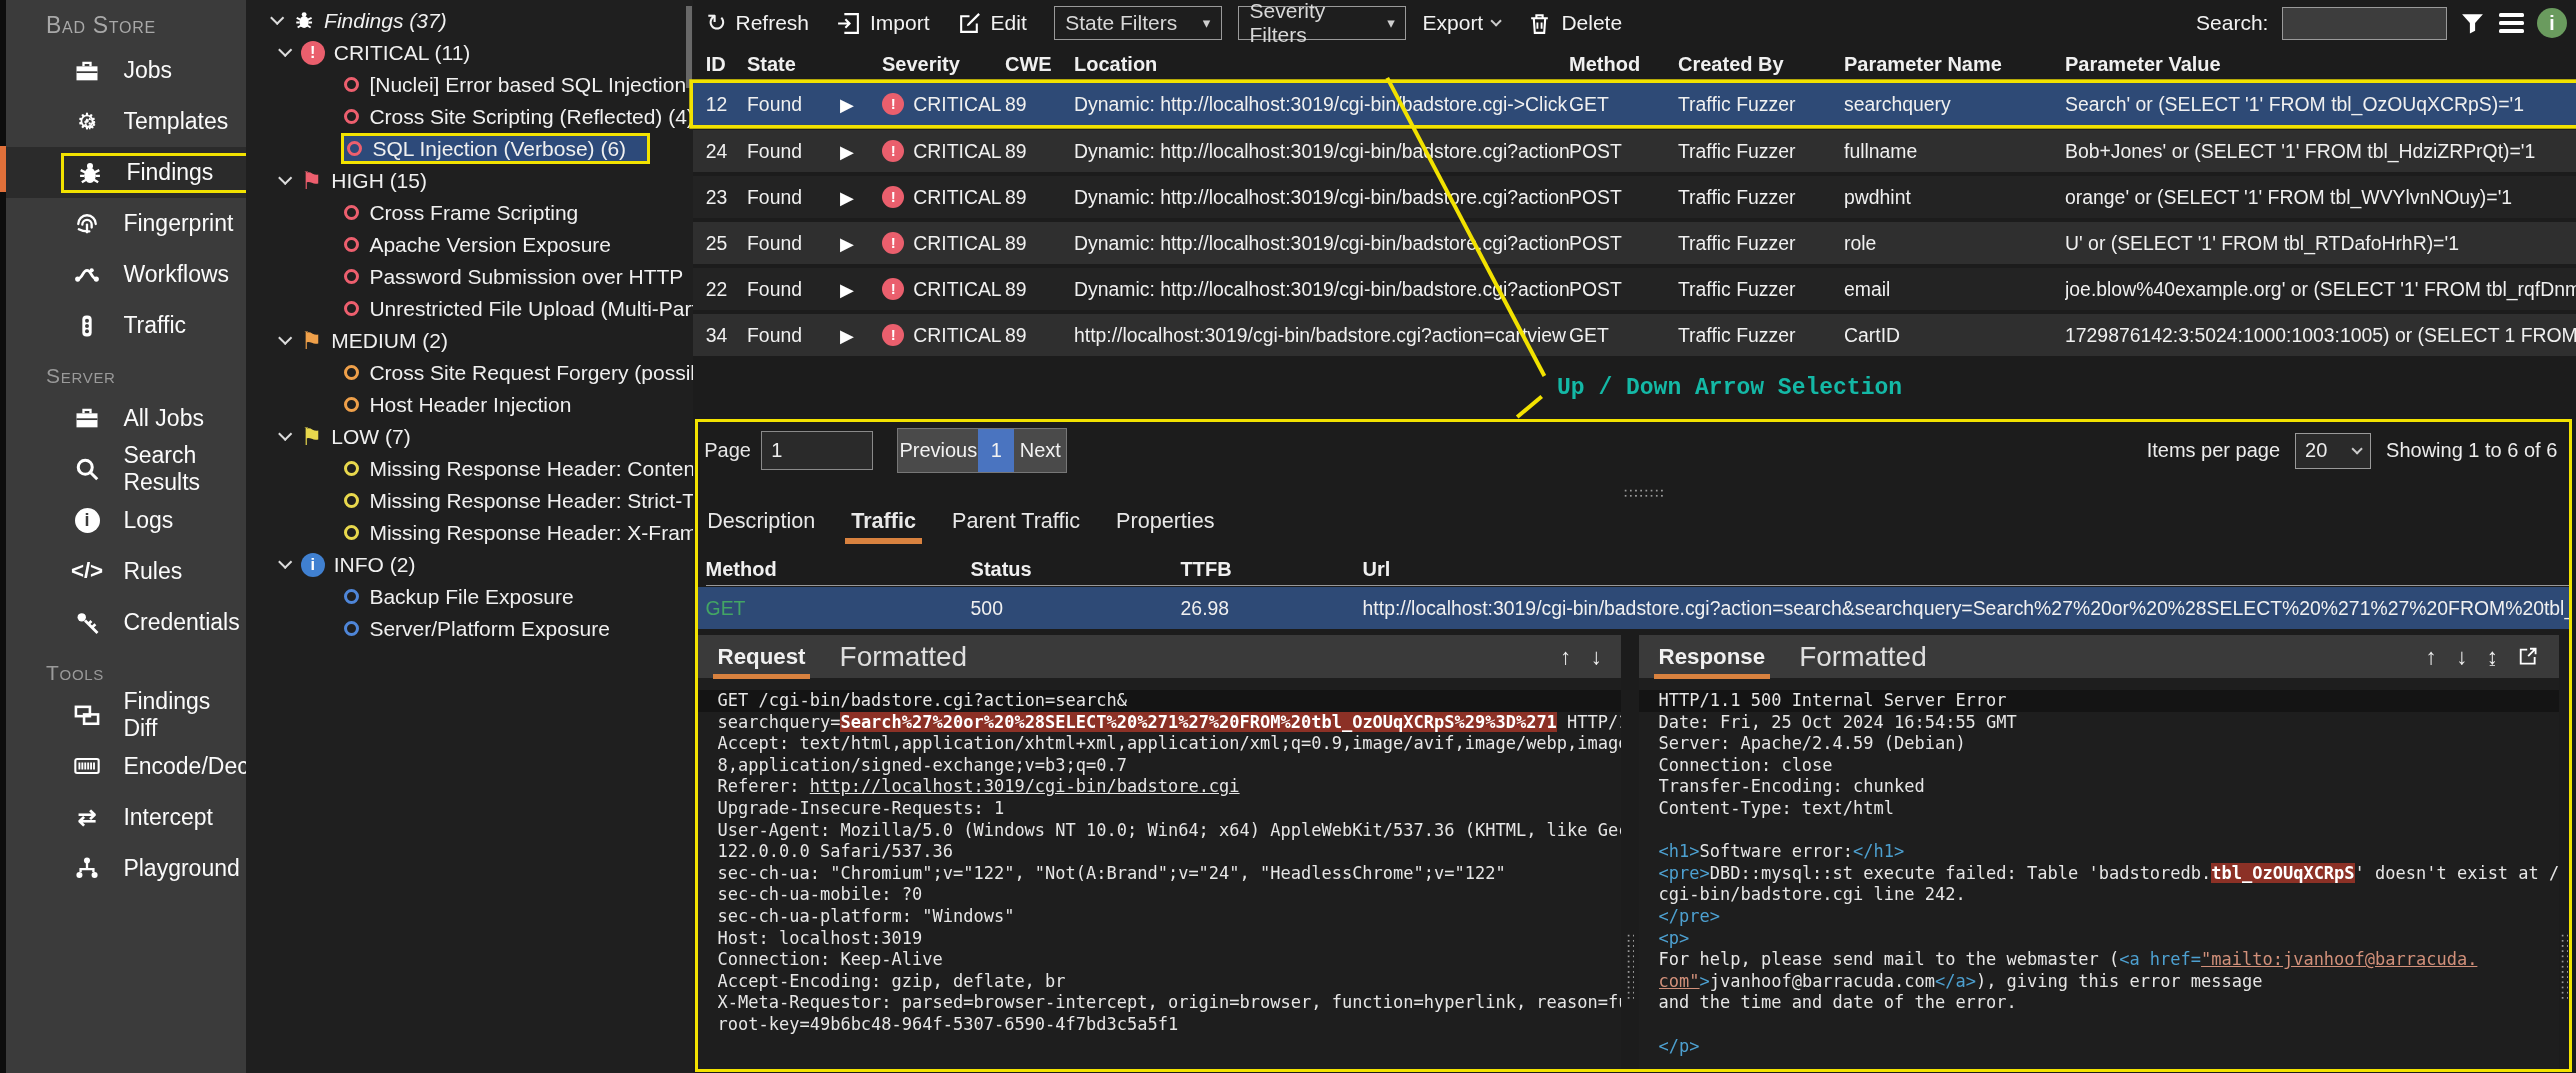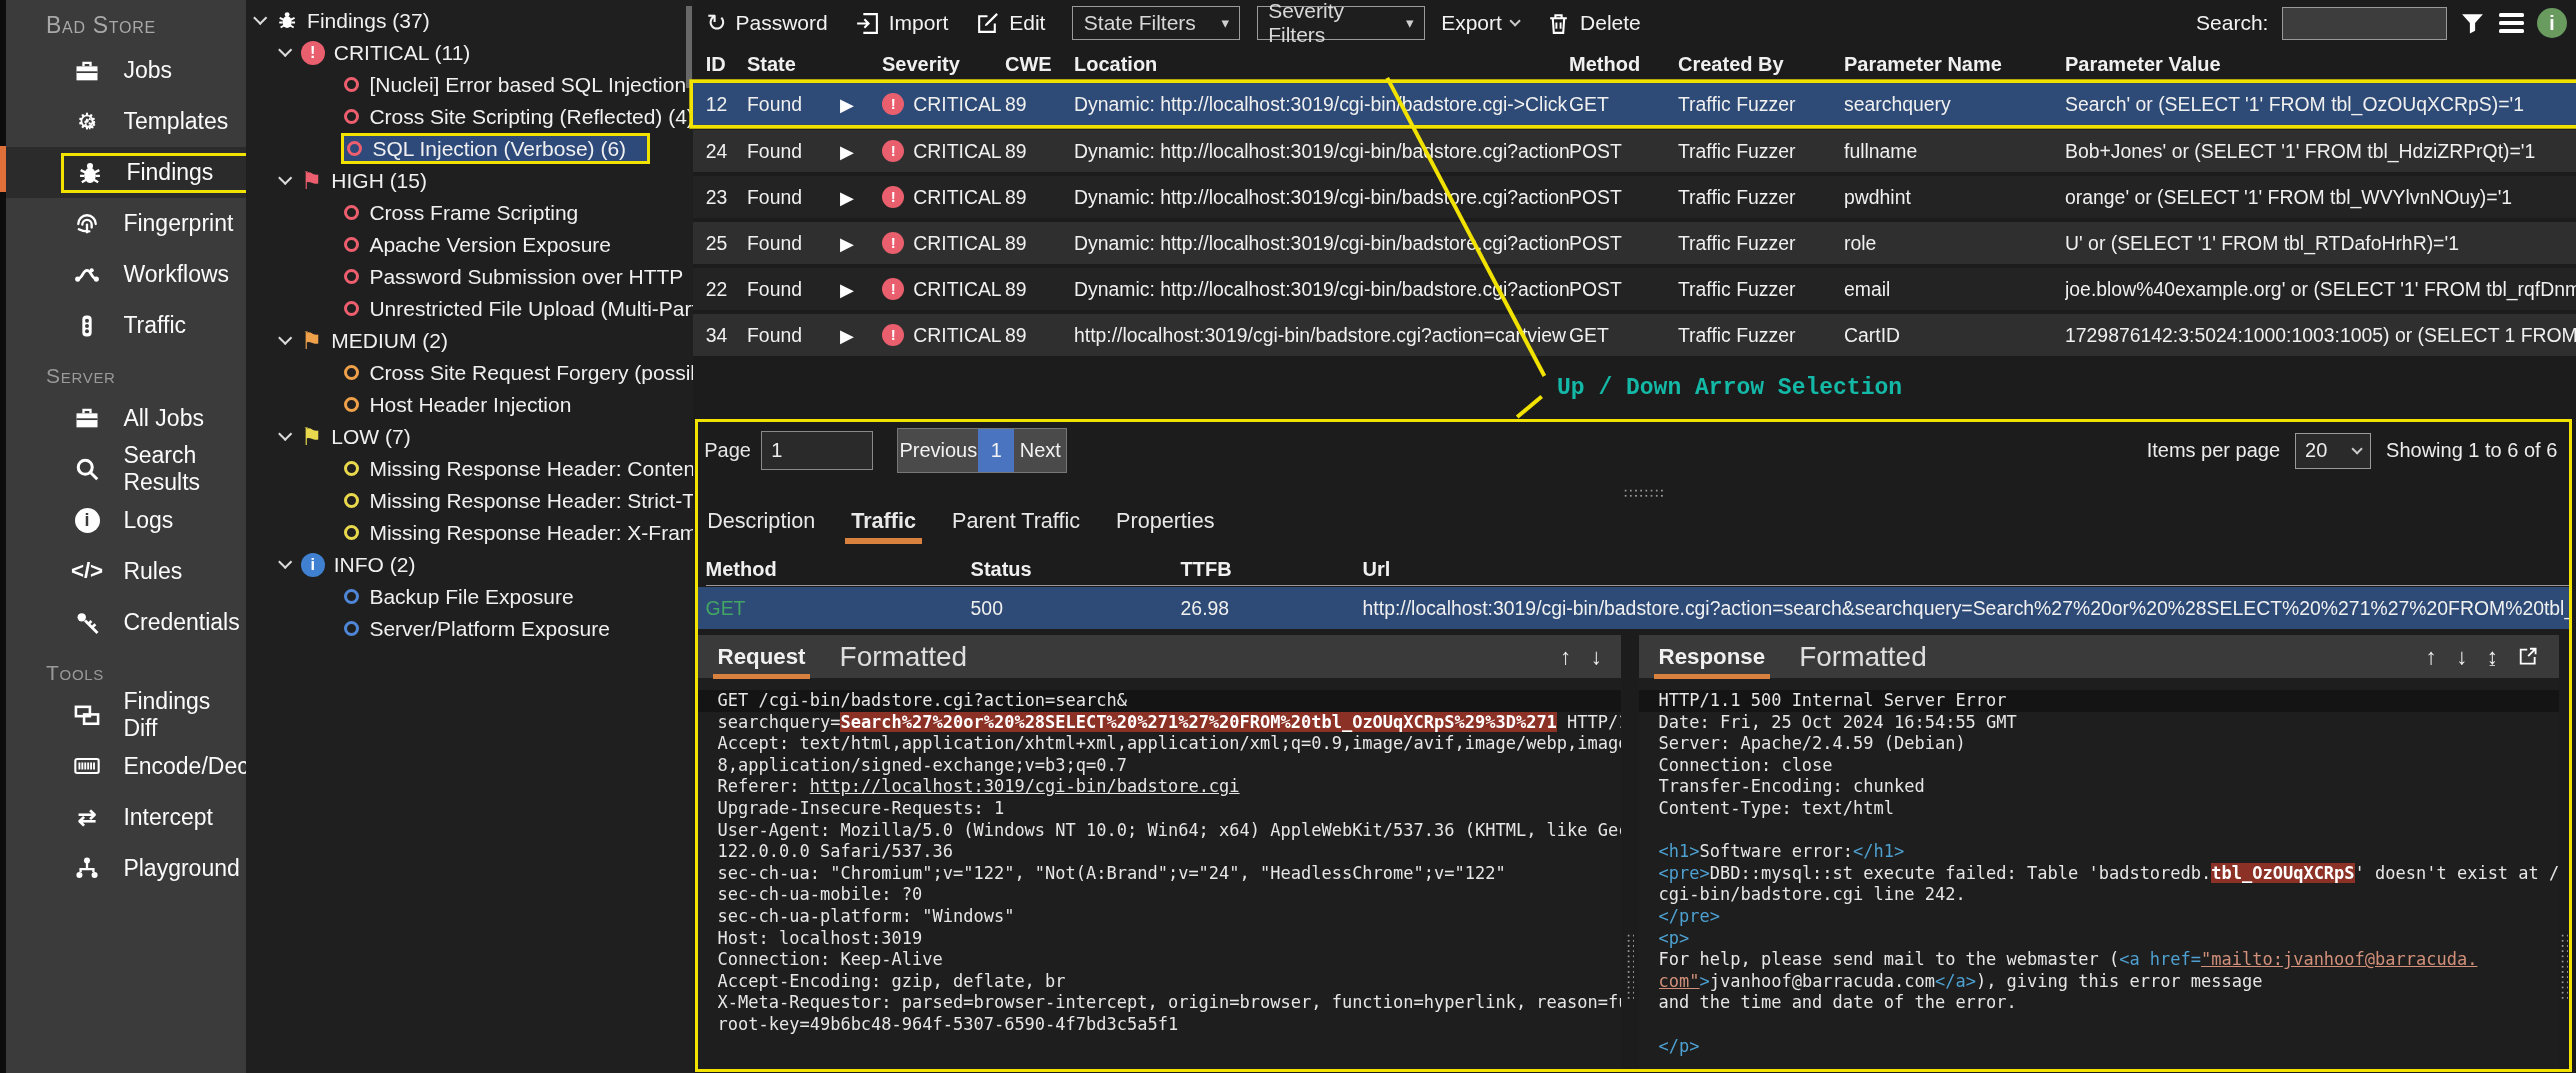--- a/index.html
+++ b/index.html
@@ -24,21 +24,21 @@
   .gear2 { position:absolute; font-size:15.6px; left:12.7px; top:6.7px; }
   .circle-i { width:25px; height:25px; border-radius:50%; background:#fff; color:#3b3b3b;
     display:flex; align-items:center; justify-content:center; font-weight:bold; font-size:18px; }
   .txt-ico { font-size:22.3px; font-weight:bold; color:#fff; }
 
   
   .tree { position:absolute; left:246px; top:0; width:447px; height:1073px; background:#1f1f1f; padding-top:4.5px; }
   .tn { height:32px; display:flex; align-items:center; font-size:21px; white-space:nowrap; overflow:hidden; cursor:pointer; }
   .chev { width:10.4px; height:10.4px; border-right:2.2px solid #dcdcdc; border-bottom:2.2px solid #dcdcdc;
     transform:rotate(45deg); display:inline-block; margin:-4.5px 10.4px 0 0; flex:0 0 10.4px; }
-  .ind0 { padding-left:9px; } .ind1 { padding-left:34px; } .ind2 { padding-left:98px; }
+  .ind0 { padding-left:26px;font-style:italic; } .ind1 { padding-left:34px; } .ind2 { padding-left:98px; }
   .bug28 { width:22.3px; height:22.3px; margin-right:9px; }
   .sev-badge { width:24px; height:24px; border-radius:50%; color:#fff; font-weight:bold; font-size:16.4px;
     display:flex; align-items:center; justify-content:center; margin-right:9px; flex:0 0 24px; }
   .crit-bg { background:#ea5f6d; } .info-bg { background:#4080d0; }
   .flag { font-size:24px; margin-right:9px; line-height:1; }
   .f-high { color:#ed5f6e; } .f-med { color:#efa04a; } .f-low { color:#e8d84d; }
   .ring { width:15px; height:15px; border-radius:50%; border:3px solid; margin-right:10.4px; flex:0 0 15px; }
   .r-crit { border-color:#ed5f6e; } .r-med { border-color:#efa04a; } .r-low { border-color:#e8d84d; } .r-info { border-color:#4f86d8; }
   .tree-sel { display:flex; align-items:center; background:#2d4a7a; border:3px solid #f2e200; padding:0.7px 21px 0.7px 3px; margin-left:-3px; }
   .tree-scroll { position:absolute; right:1.5px; top:6px; width:5.2px; height:82px; background:#686868; }
@@ -396,21 +396,21 @@
     </div>
 
   <div class="tree-scroll"></div>
 </div>
 
 <div class="main">
 
   <div class="toolbar">
     <span class="tbtn">
       <span class="uni-ico">↻</span>
-      <span>Password</span>
+      <span>Refresh</span>
     </span>
     <span class="tbtn">
       <svg class="tico" viewBox="0 0 24 24" fill="none" stroke="#fff" stroke-width="2">
           <path d="M8 3h13v18H8"></path>
           <path d="M2 12h11M9 8l4 4-4 4"></path>
         </svg>
       <span>Import</span>
     </span>
     <span class="tbtn">
       <svg class="tico" viewBox="0 0 24 24" fill="none" stroke="#fff" stroke-width="2">

